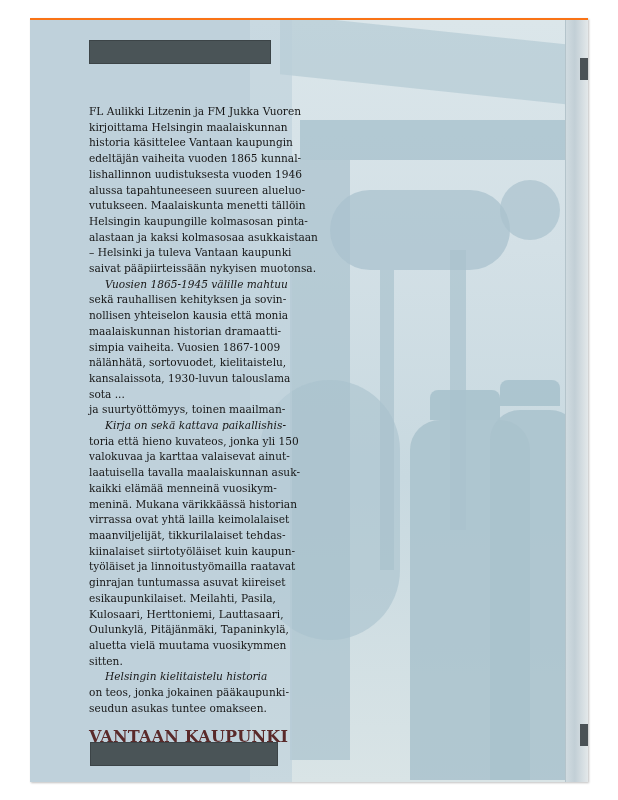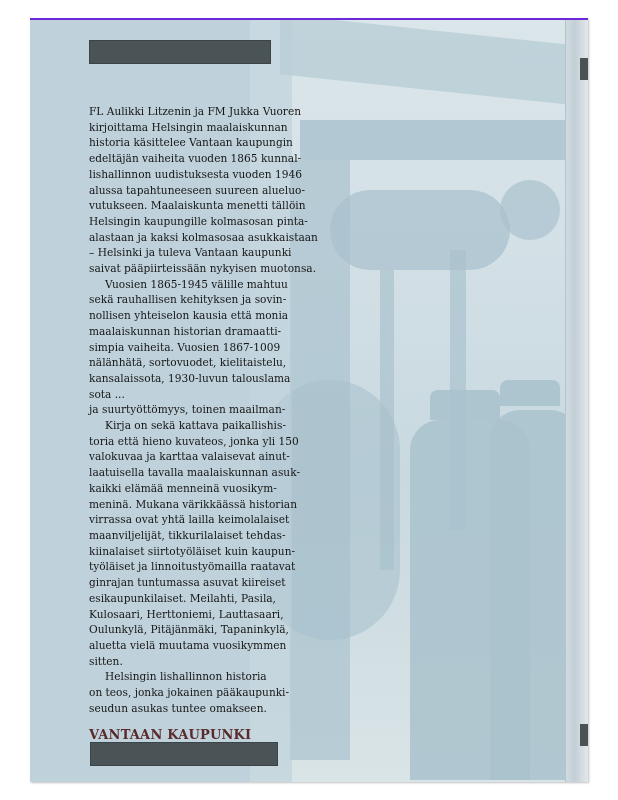--- a/index.html
+++ b/index.html
@@ -4,21 +4,21 @@
 <style>
   html, body { margin: 0; padding: 0; }
   body {
     width: 618px; height: 800px; background: #ffffff;
     position: relative; overflow: hidden;
     font-family: "DejaVu Serif", "Liberation Serif", serif;
   }
   .cover {
     position: absolute; left: 30px; top: 18px; width: 558px; height: 762px;
     background: #c6d6de;
-    border-top: 2px solid #6d28d9;
+    border-top: 2px solid #f97316;
     box-shadow: 1px 1px 2px rgba(0,0,0,0.25);
     overflow: hidden;
   }
   
   .photo { position: absolute; inset: 0; }
   .photo .light {
     position: absolute; left: 220px; top: 0; width: 330px; height: 762px;
     background: linear-gradient(180deg, #dbe6ea 0%, #d3e0e6 30%, #c8d9e0 60%, #d9e4e6 100%);
   }
   .shape { position: absolute; background: #a9c2cd; }
@@ -38,24 +38,24 @@
     position: absolute; background: #4a5457;
     border: 1px solid #3c4447;
   }
   .body-text {
     position: absolute; left: 59px; top: 84px; width: 206px;
     font-size: 10.6px; line-height: 15.7px; color: #161616;
     text-align: left;
   }
   .body-text p { margin: 0; }
   .body-text .line { display: block; white-space: nowrap; }
-  .body-text .indent { padding-left: 16px; }
+  .body-text .indent { padding-left: 16px; font-style: italic; }
   .publisher {
     position: absolute; left: 59px; top: 707px;
-    font-size: 13px; letter-spacing: 0.2px; color: #5a2a2a; font-weight: bold;
+    font-size: 16px; letter-spacing: 0.2px; color: #5a2a2a; font-weight: bold;
   }
 </style>
 </head>
 <body>
 
 <div class="cover">
   <div class="photo">
     <div class="light"></div>
 
     <div class="shape" style="left:250px;top:10px;width:300px;height:60px;opacity:.55;transform:skewY(6deg);"></div>
@@ -117,21 +117,21 @@
       <span class="line">kiinalaiset siirtotyöläiset kuin kaupun-</span>
       <span class="line">työläiset ja linnoitustyömailla raatavat</span>
       <span class="line">ginrajan tuntumassa asuvat kiireiset</span>
       <span class="line">esikaupunkilaiset. Meilahti, Pasila,</span>
       <span class="line">Kulosaari, Herttoniemi, Lauttasaari,</span>
       <span class="line">Oulunkylä, Pitäjänmäki, Tapaninkylä,</span>
       <span class="line">aluetta vielä muutama vuosikymmen</span>
       <span class="line">sitten.</span>
     </p>
     <p>
-      <span class="line indent">Helsingin lishallinnon historia</span>
+      <span class="line indent">Helsingin kielitaistelu historia</span>
       <span class="line">on teos, jonka jokainen pääkaupunki-</span>
       <span class="line">seudun asukas tuntee omakseen.</span>
     </p>
   </div>
 
   <div class="publisher">VANTAAN KAUPUNKI</div>
 
   <div class="bar" style="left:60px;top:722px;width:186px;height:22px;"></div>
 </div>
 

